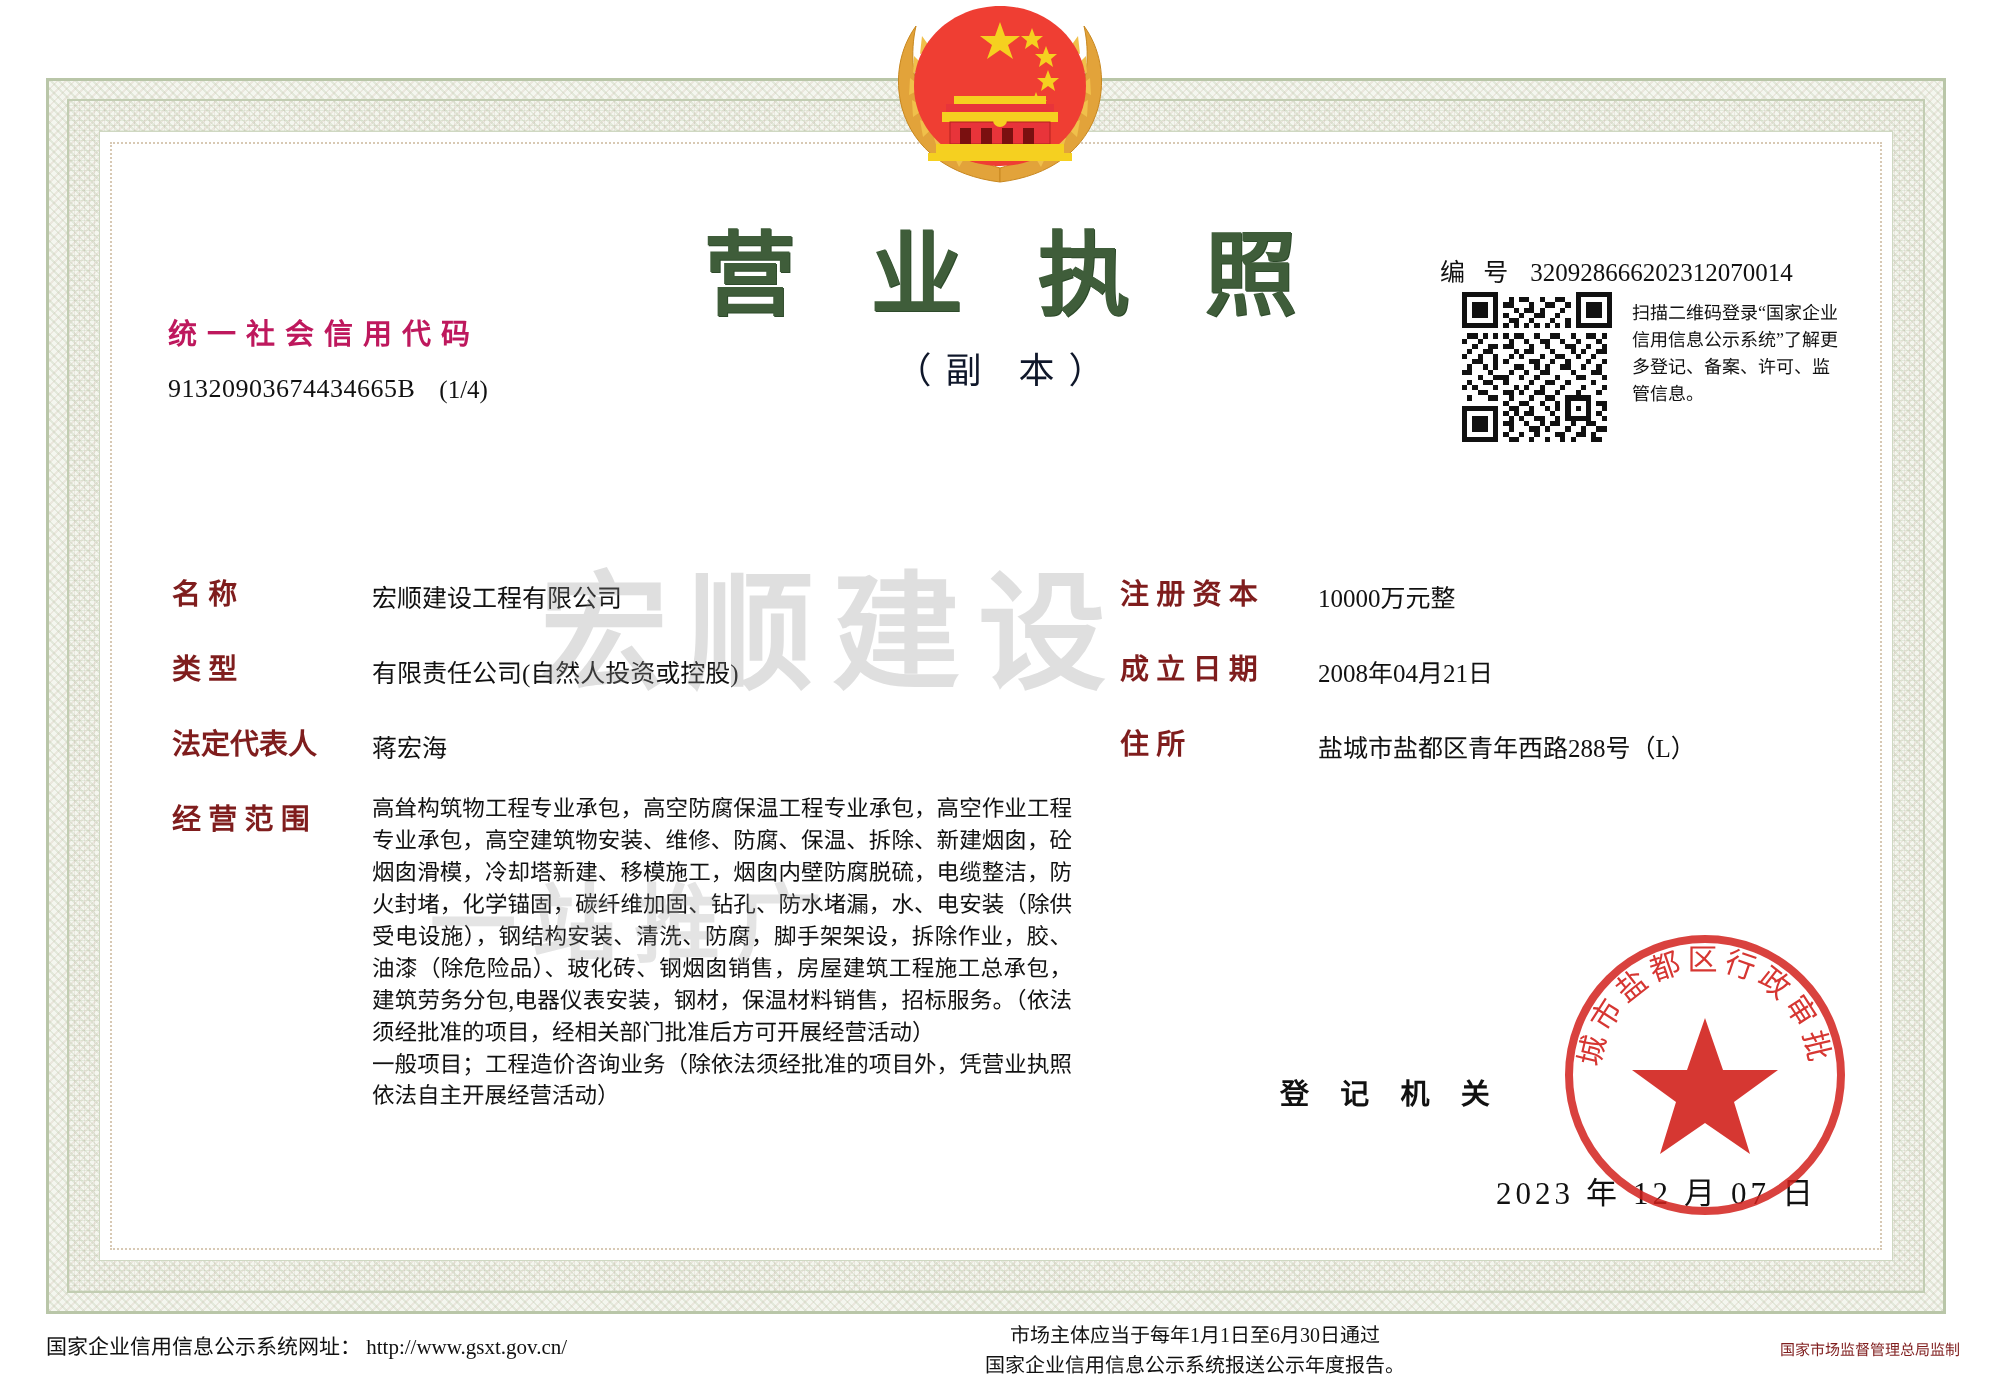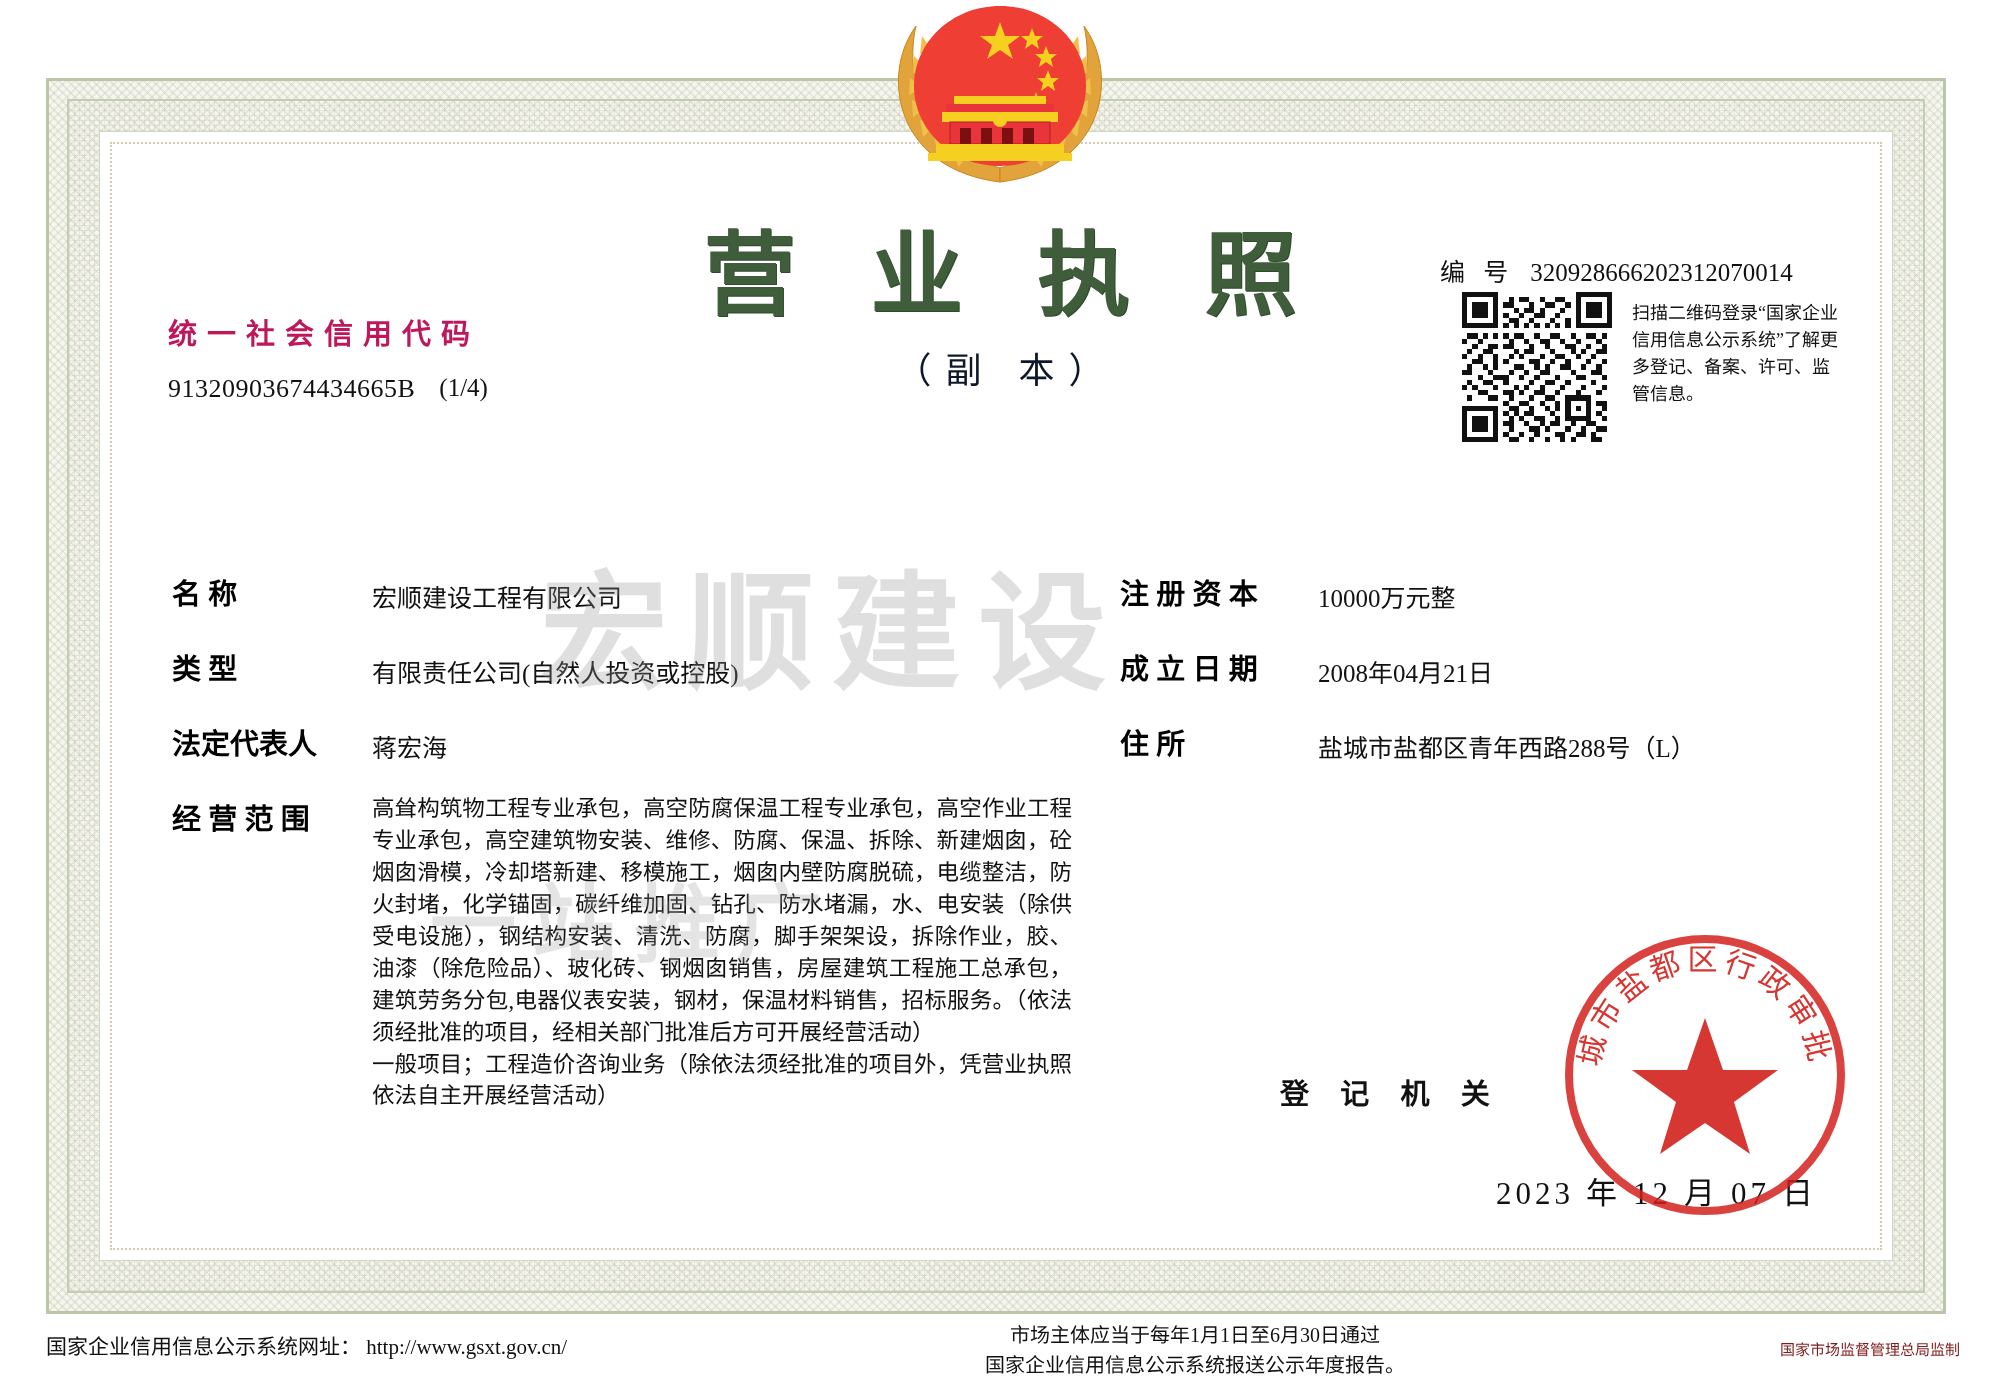--- a/index.html
+++ b/index.html
@@ -104,21 +104,21 @@
   }
   .credit-label {
     font-size: 29px;
     letter-spacing: 10px;
     color: #be185d;
     font-weight: bold;
   }
   .credit-value-row {
     margin-top: 22px;
     display: flex;
-    align-items: flex-start;
+    align-items: flex-end;
   }
   .credit-value {
     font-family: "Liberation Serif", "DejaVu Serif", serif;
     font-size: 26px;
     color: #111;
     letter-spacing: 0.5px;
   }
   .credit-page {
     margin-left: 24px;
     font-size: 25px;
@@ -179,21 +179,21 @@
   }
   .watermark-sub {
     left: 430px; top: 855px;
     font-size: 86px;
     letter-spacing: 16px;
     color: rgba(150,150,150,0.26);
   }
   .f-label {
     font-size: 29px;
     font-weight: bold;
-    color: #000000;
+    color: #7f1d1d;
     white-space: nowrap;
   }
   .f-value {
     font-size: 25px;
     color: #111;
     white-space: nowrap;
   }
 
   .lbl-name   { position:absolute; left:172px; top:570px;  width:220px; }
   .lbl-type   { position:absolute; left:172px; top:645px;  width:220px; }

